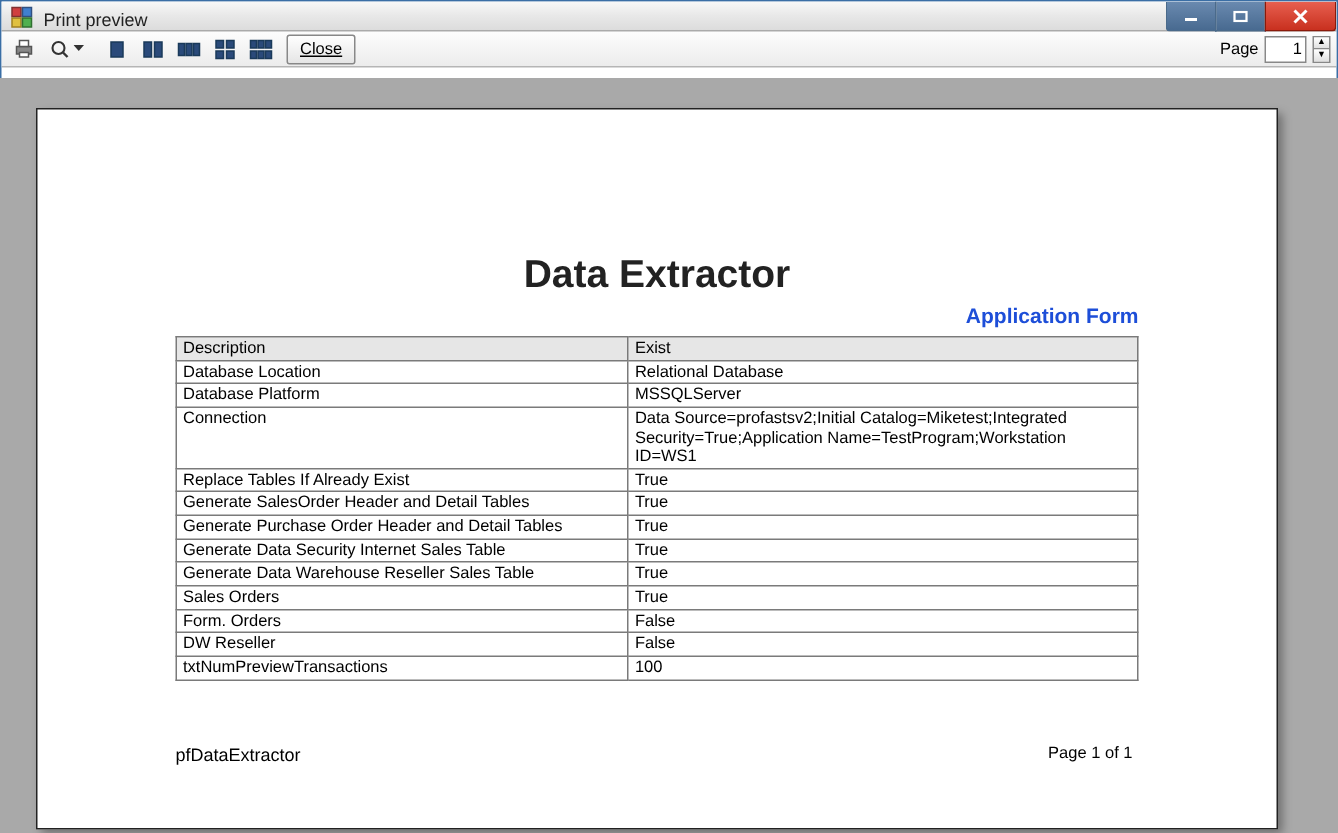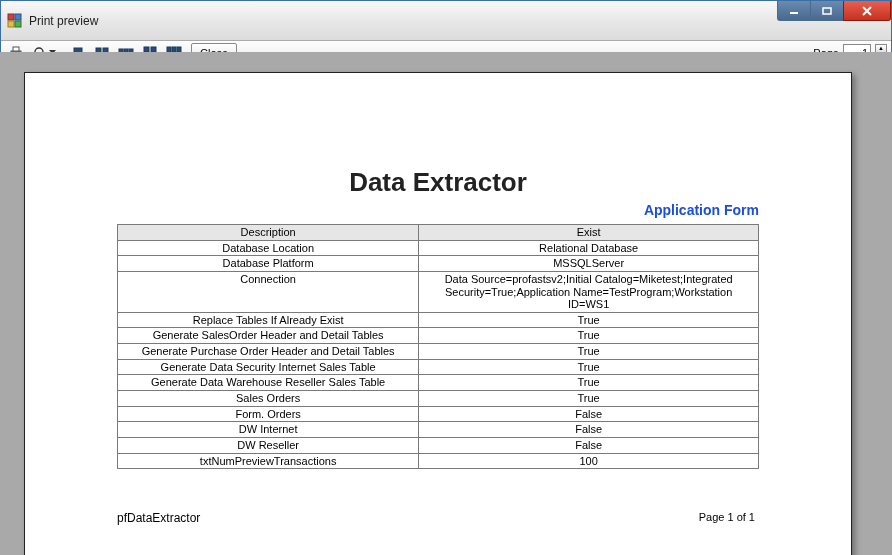--- a/index.html
+++ b/index.html
@@ -6,25 +6,25 @@
 body {
   width: 892px;
   height: 555px;
   font-family: "Segoe UI", Tahoma, sans-serif;
   font-size: 12px;
   background: #fff;
   overflow: hidden;
   border: 1px solid #3a6ea5;
 }
 .titlebar {
-  height: 40px;
+  height: 20px;
   background: linear-gradient(to bottom, #f8f8f8 0%, #e8e8e8 50%, #dcdcdc 100%);
   border-bottom: 1px solid #aaa;
   display: flex;
-  align-items: center;
+  align-items: flex-end;
   padding-left: 6px;
   position: relative;
 }
 .titlebar .app-icon {
   width: 16px; height: 16px;
   margin-right: 6px;
   display: flex; align-items: center; justify-content: center;
 }
 .titlebar .title-text { color: #222; font-size: 12px; }
 .window-controls {
@@ -137,21 +137,21 @@
 }
 .data-table {
   border-collapse: collapse;
   width: 100%;
   margin-top: 6px;
   font-size: 11px;
 }
 .data-table th, .data-table td {
   border: 1px solid #7a7a7a;
   padding: 1px 4px;
-  text-align: center;
+  text-align: left;
   vertical-align: top;
   line-height: 1.15;
 }
 .data-table th {
   background: #e6e6e6;
   font-weight: normal;
 }
 .col-desc { width: 47%; }
 .page-footer-wrap { position: relative; margin-top: 42px; height: 16px; }
 .page-footer-wrap .right {
@@ -305,24 +305,20 @@
           </tr>
           <tr>
             <td class="col-desc">Sales Orders</td>
             <td>True</td>
           </tr>
           <tr>
             <td class="col-desc">Form. Orders</td>
             <td>False</td>
           </tr>
           <tr>
-            <td class="col-desc">DW Internet</td>
-            <td>False</td>
-          </tr>
-          <tr>
             <td class="col-desc">DW Reseller</td>
             <td>False</td>
           </tr>
           <tr>
             <td class="col-desc">txtNumPreviewTransactions</td>
             <td>100</td>
           </tr>
         </tbody>
     </table>
     <div class="page-footer-wrap">

